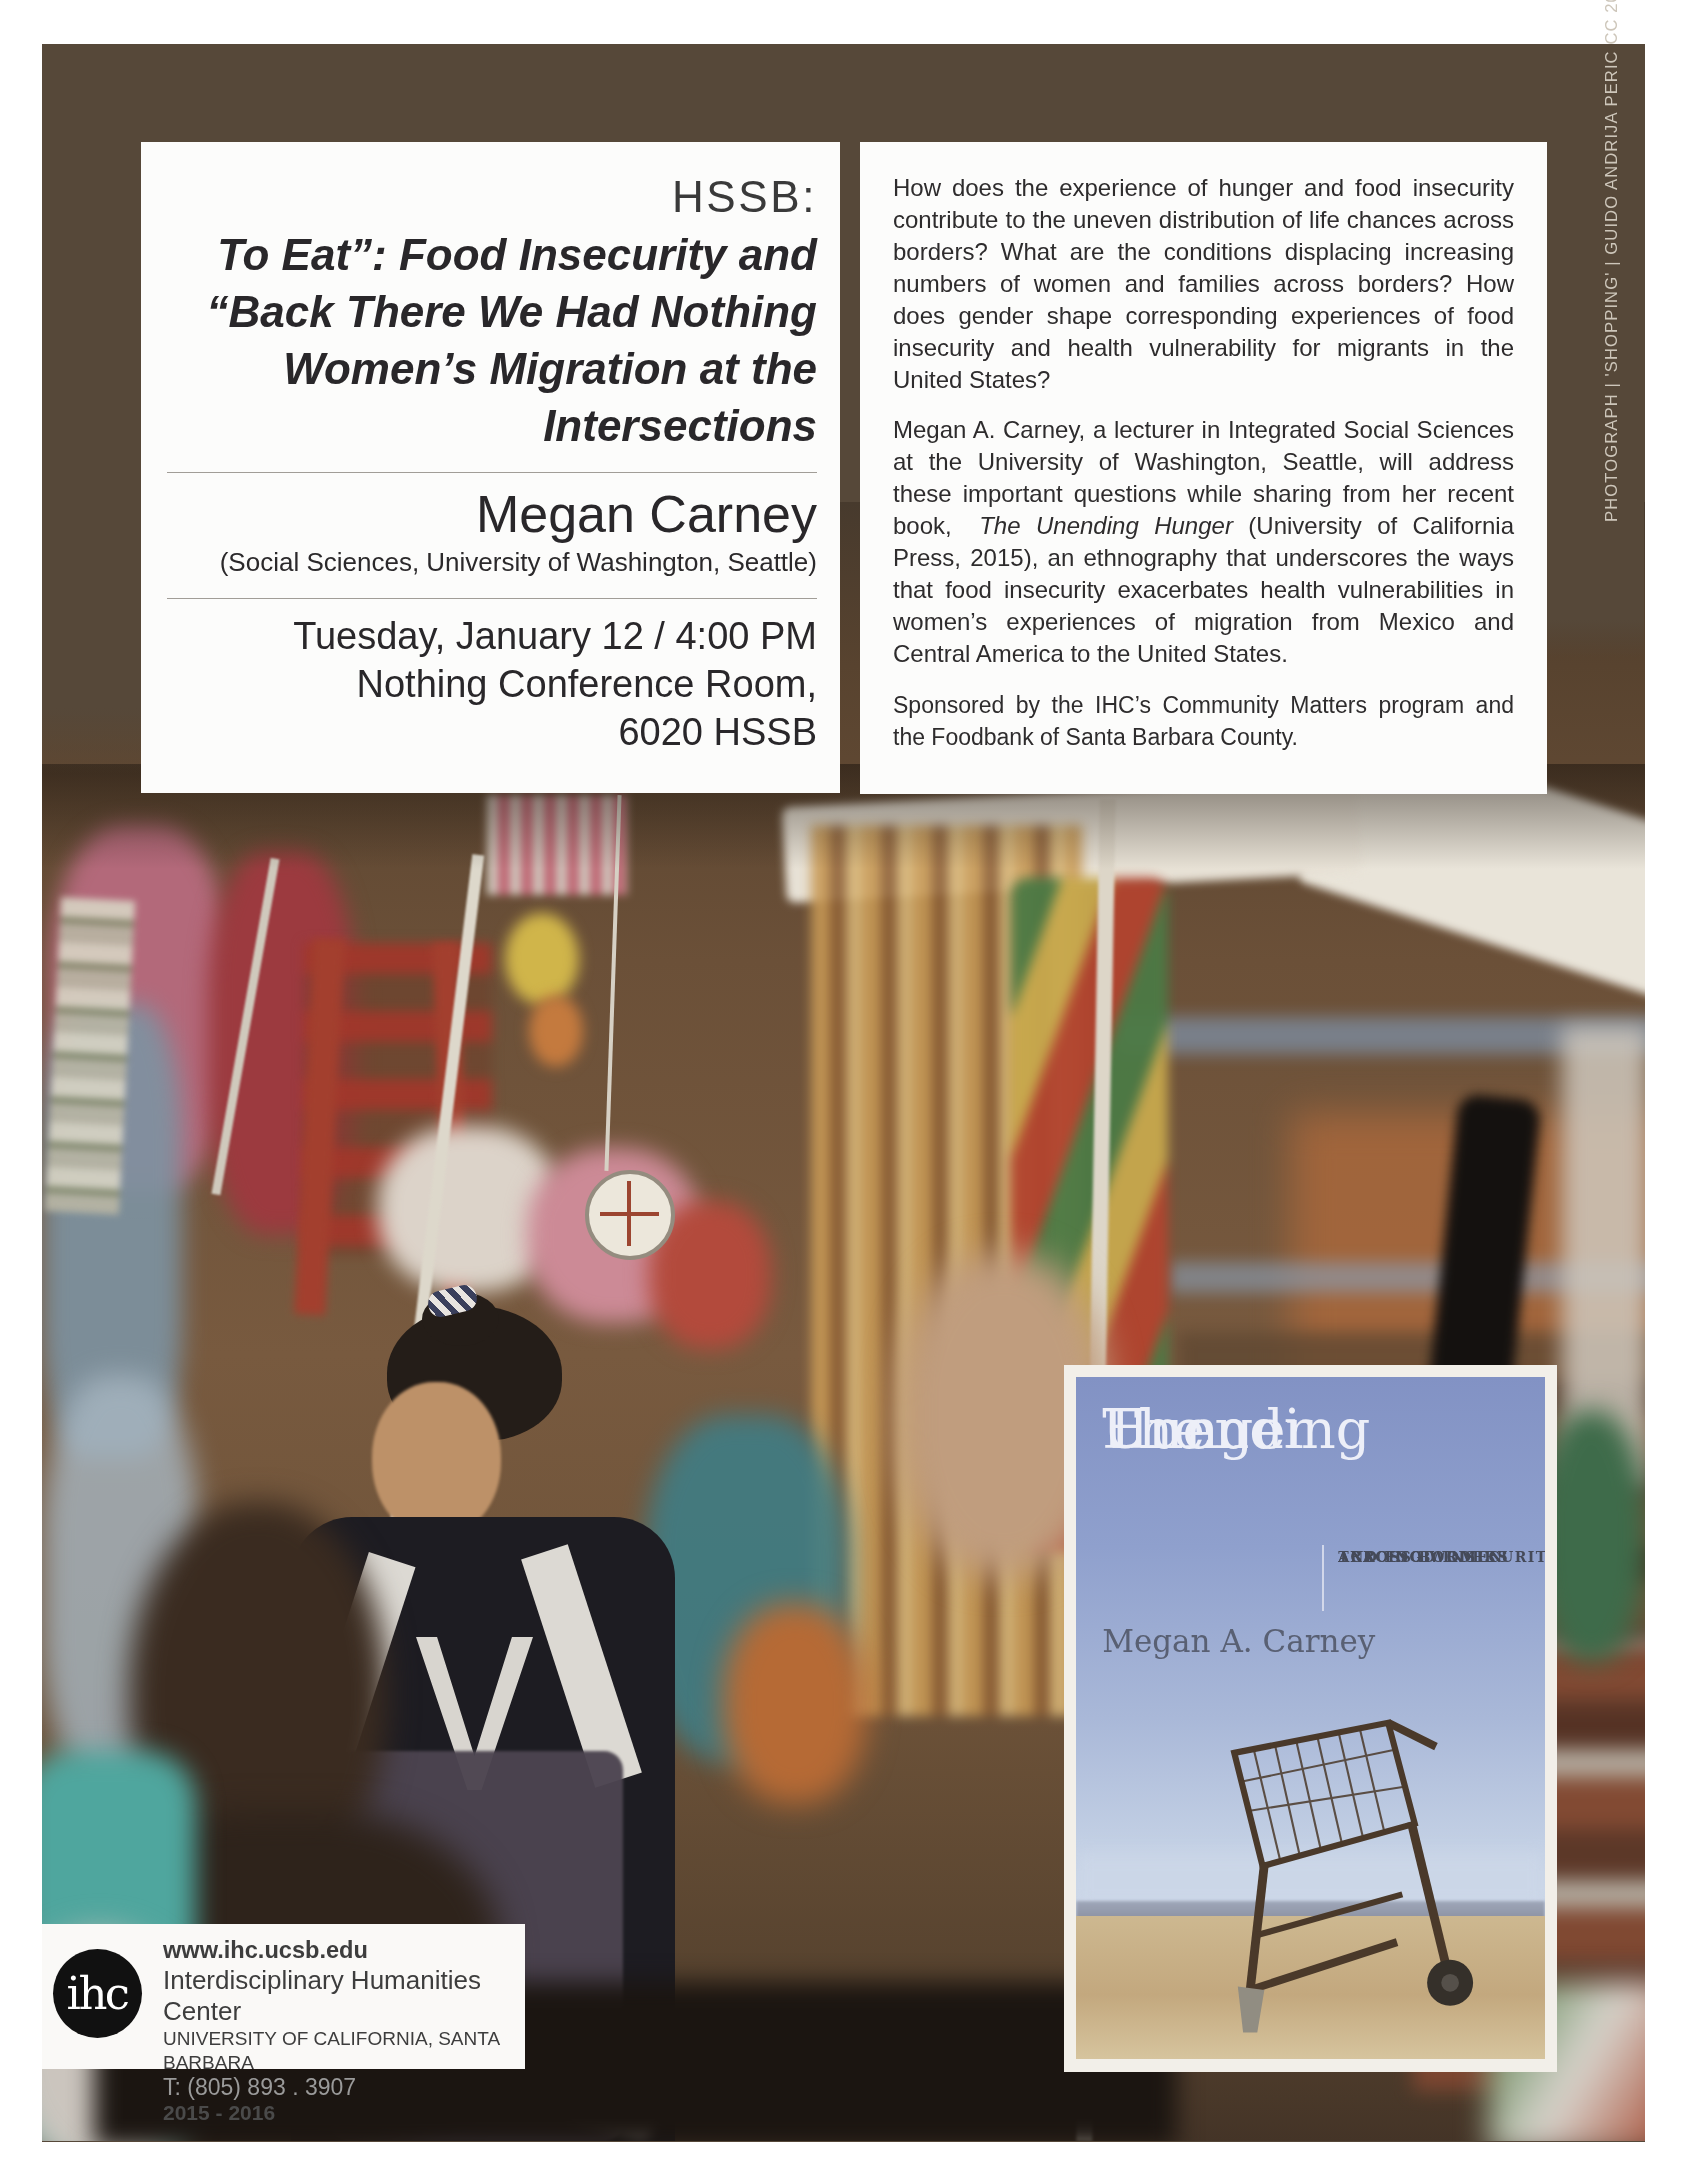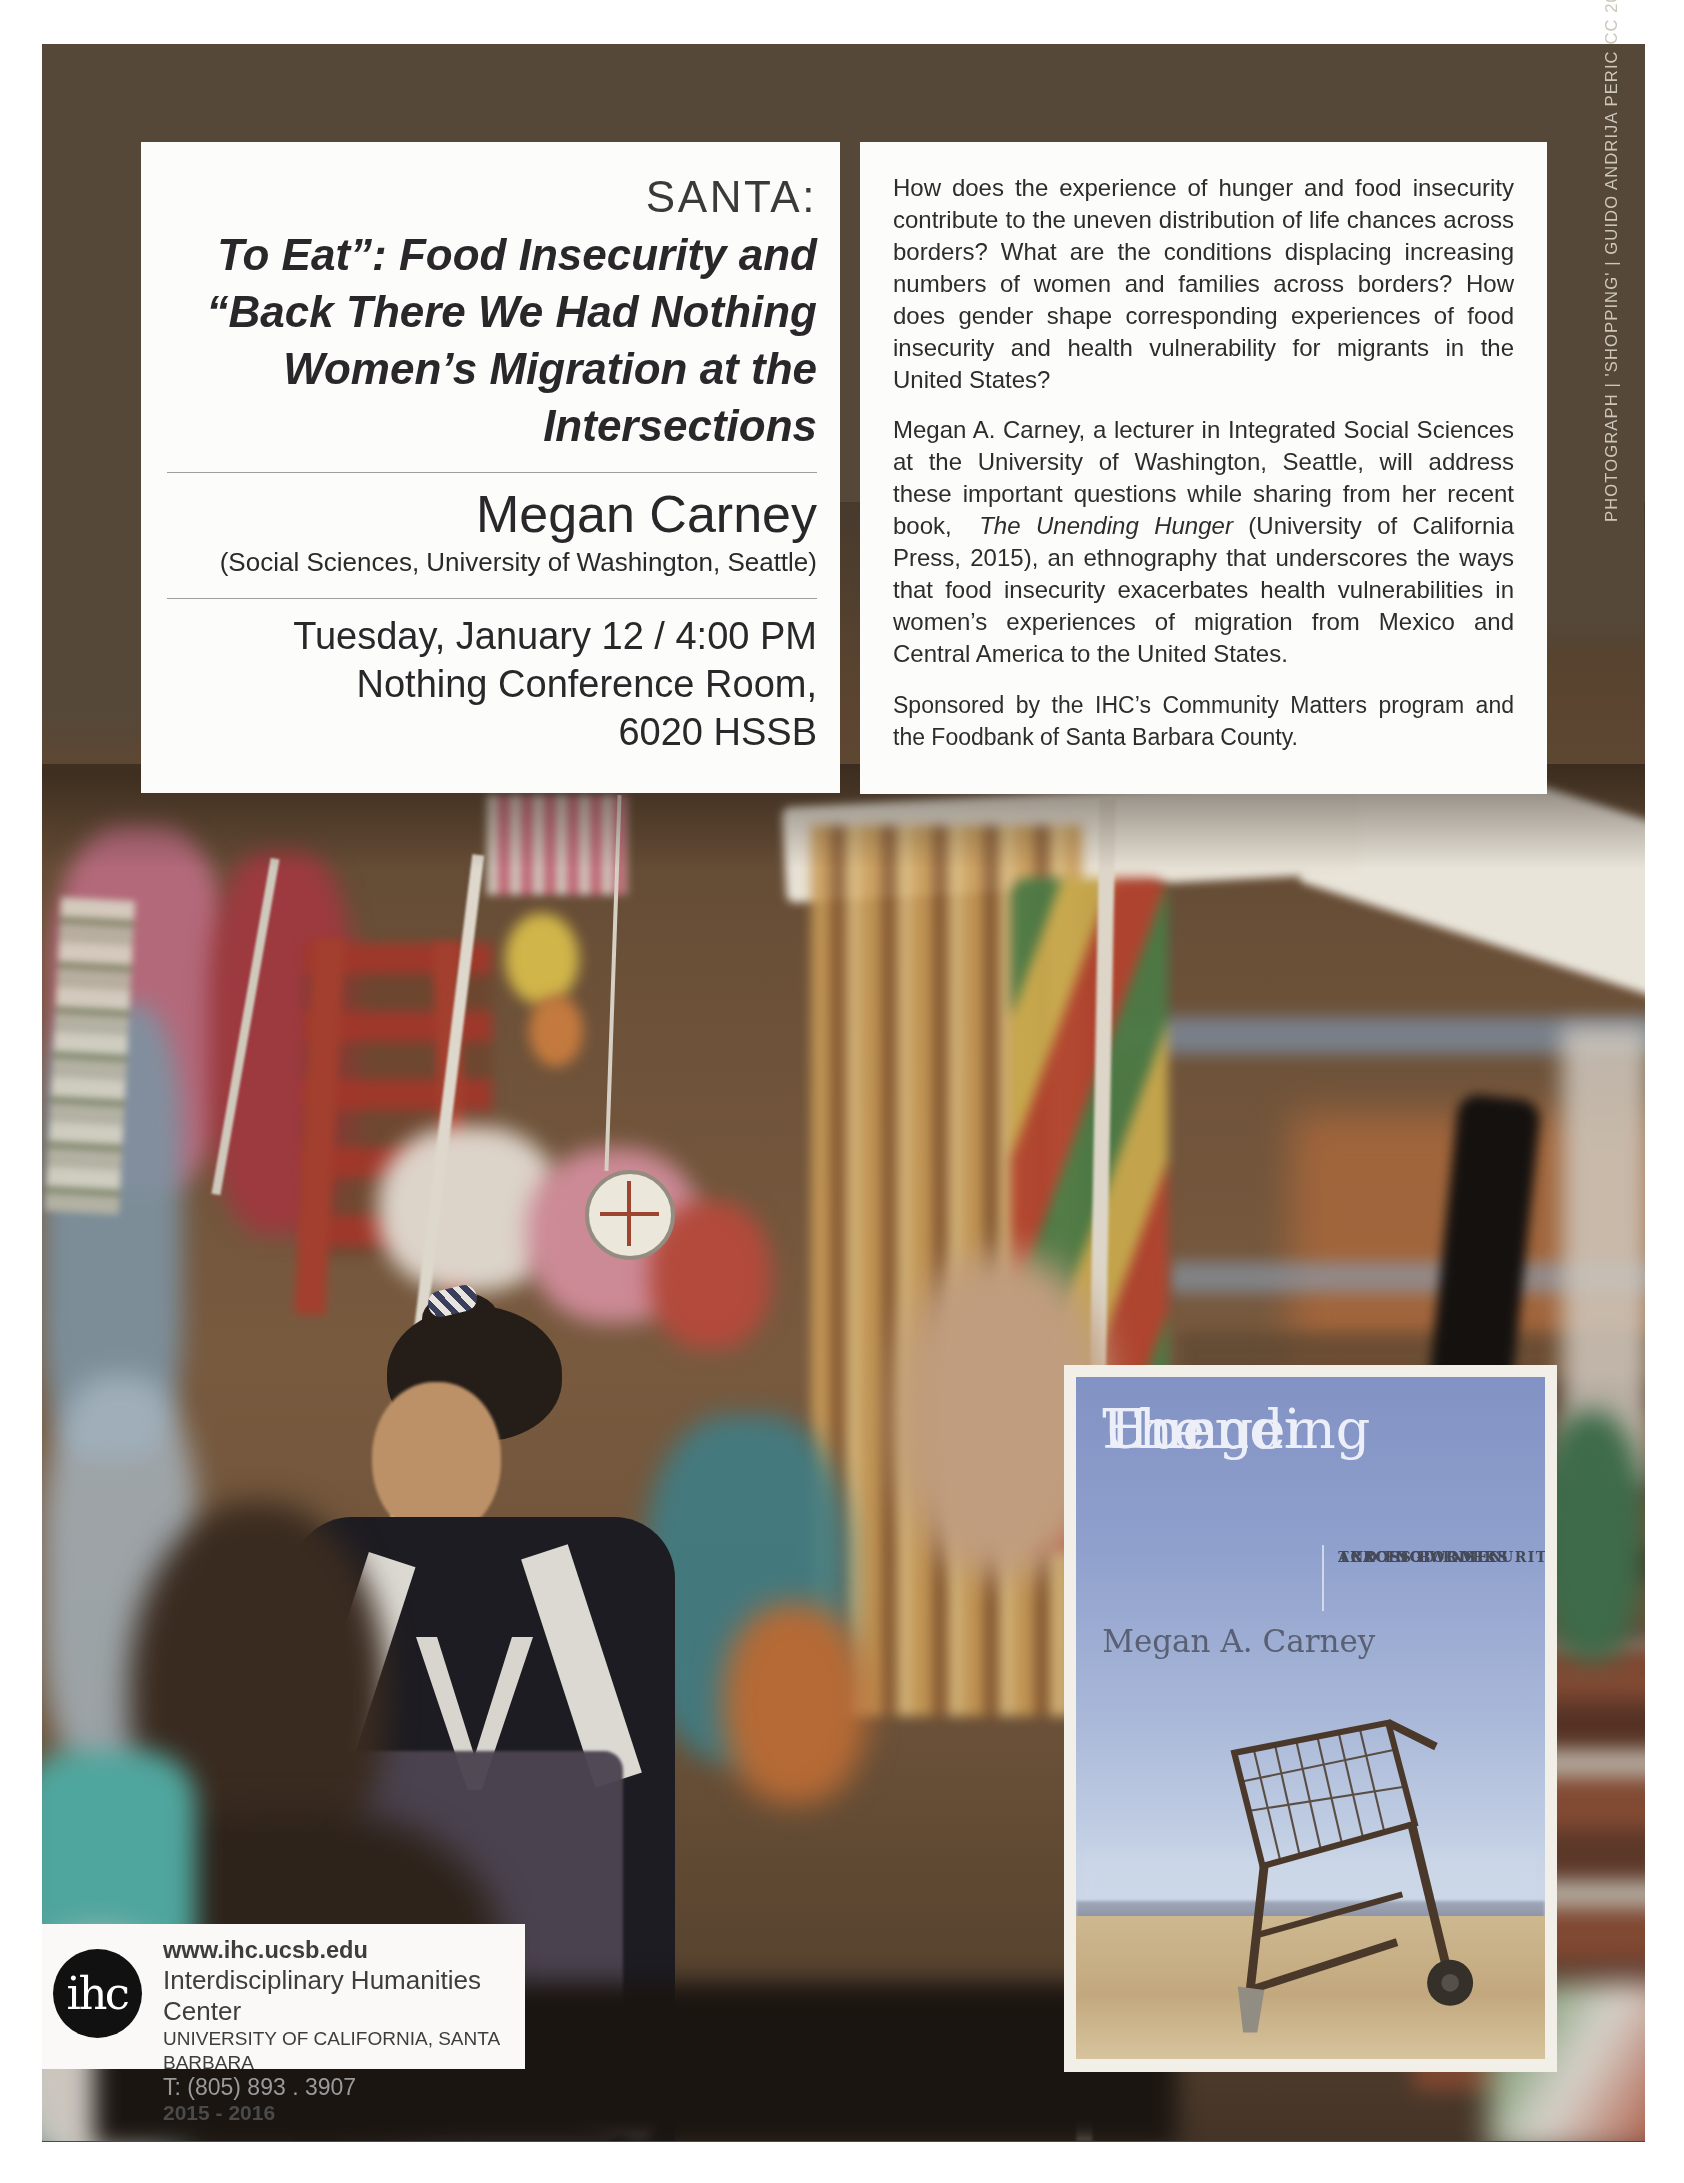--- a/index.html
+++ b/index.html
@@ -175,21 +175,21 @@
     <div class="ph-greenR"></div>
     <div class="ph-cornerR"></div>
     <div class="ph-toplight"></div>
     <div class="ph-fadeL"></div>
     <div class="ph-fadeR"></div>
   </div>
 
   <div class="credit">PHOTOGRAPH | 'SHOPPING' | GUIDO ANDRIJA PERIC CC 2015</div>
 
   <div class="talk-box">
-    <div class="kicker">SANTA:</div>
+    <div class="kicker">HSSB:</div>
     <div class="talk-title">
       <div>To Eat”: Food Insecurity and</div>
       <div>“Back There We Had Nothing</div>
       <div>Women’s Migration at the</div>
       <div>Intersections</div>
     </div>
     <hr class="rule">
     <div class="speaker">Megan Carney</div>
     <div class="affiliation">(Social Sciences, University of Washington, Seattle)</div>
     <hr class="rule">

